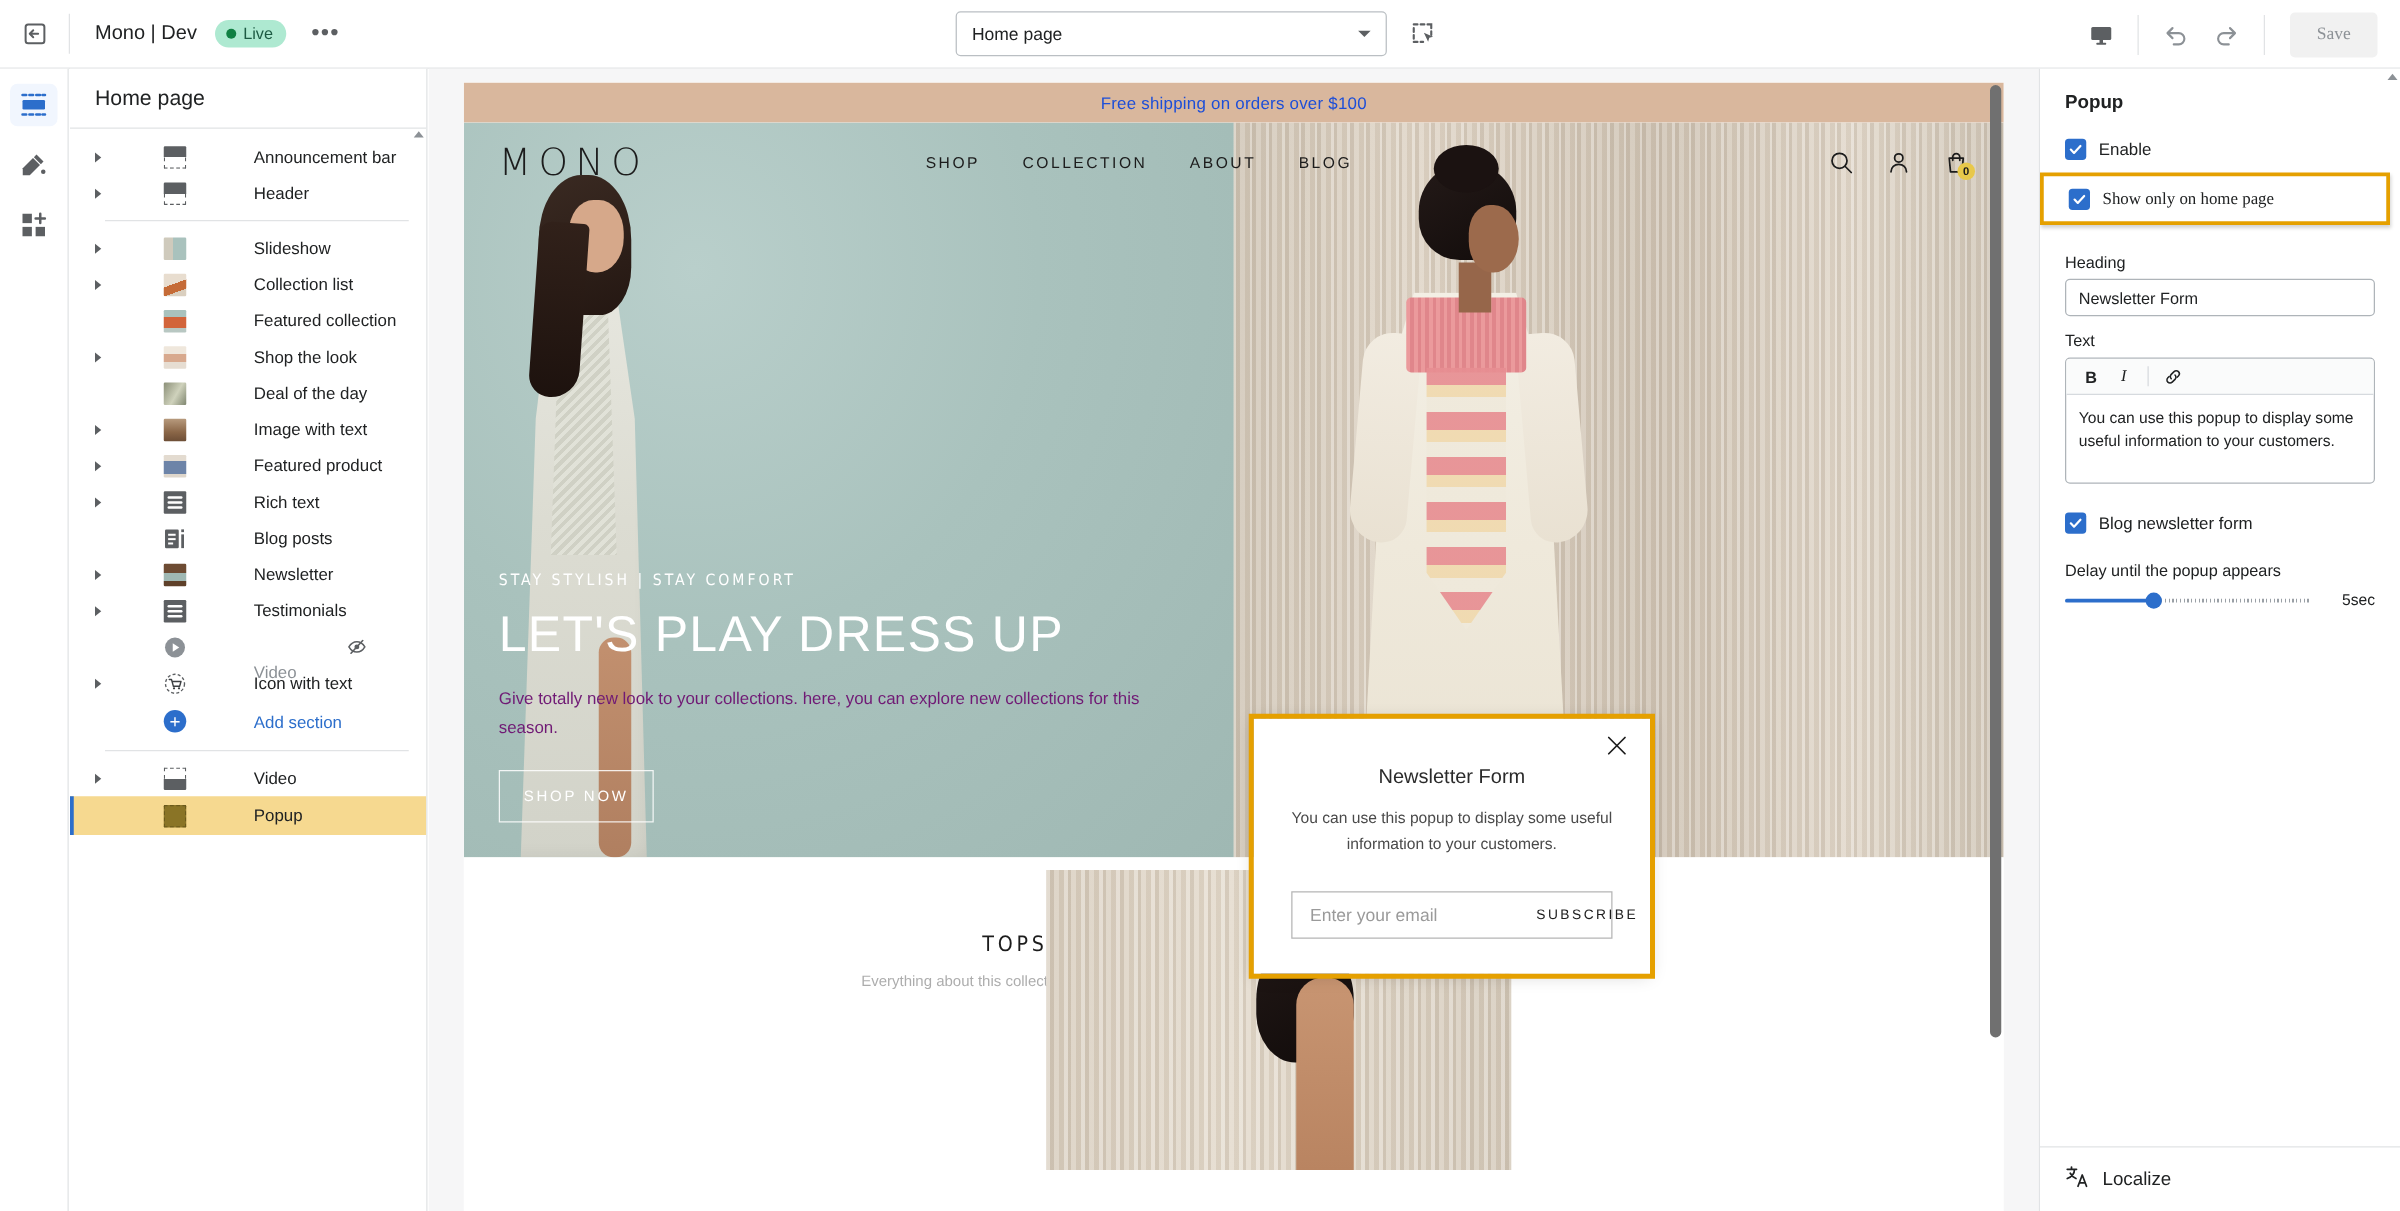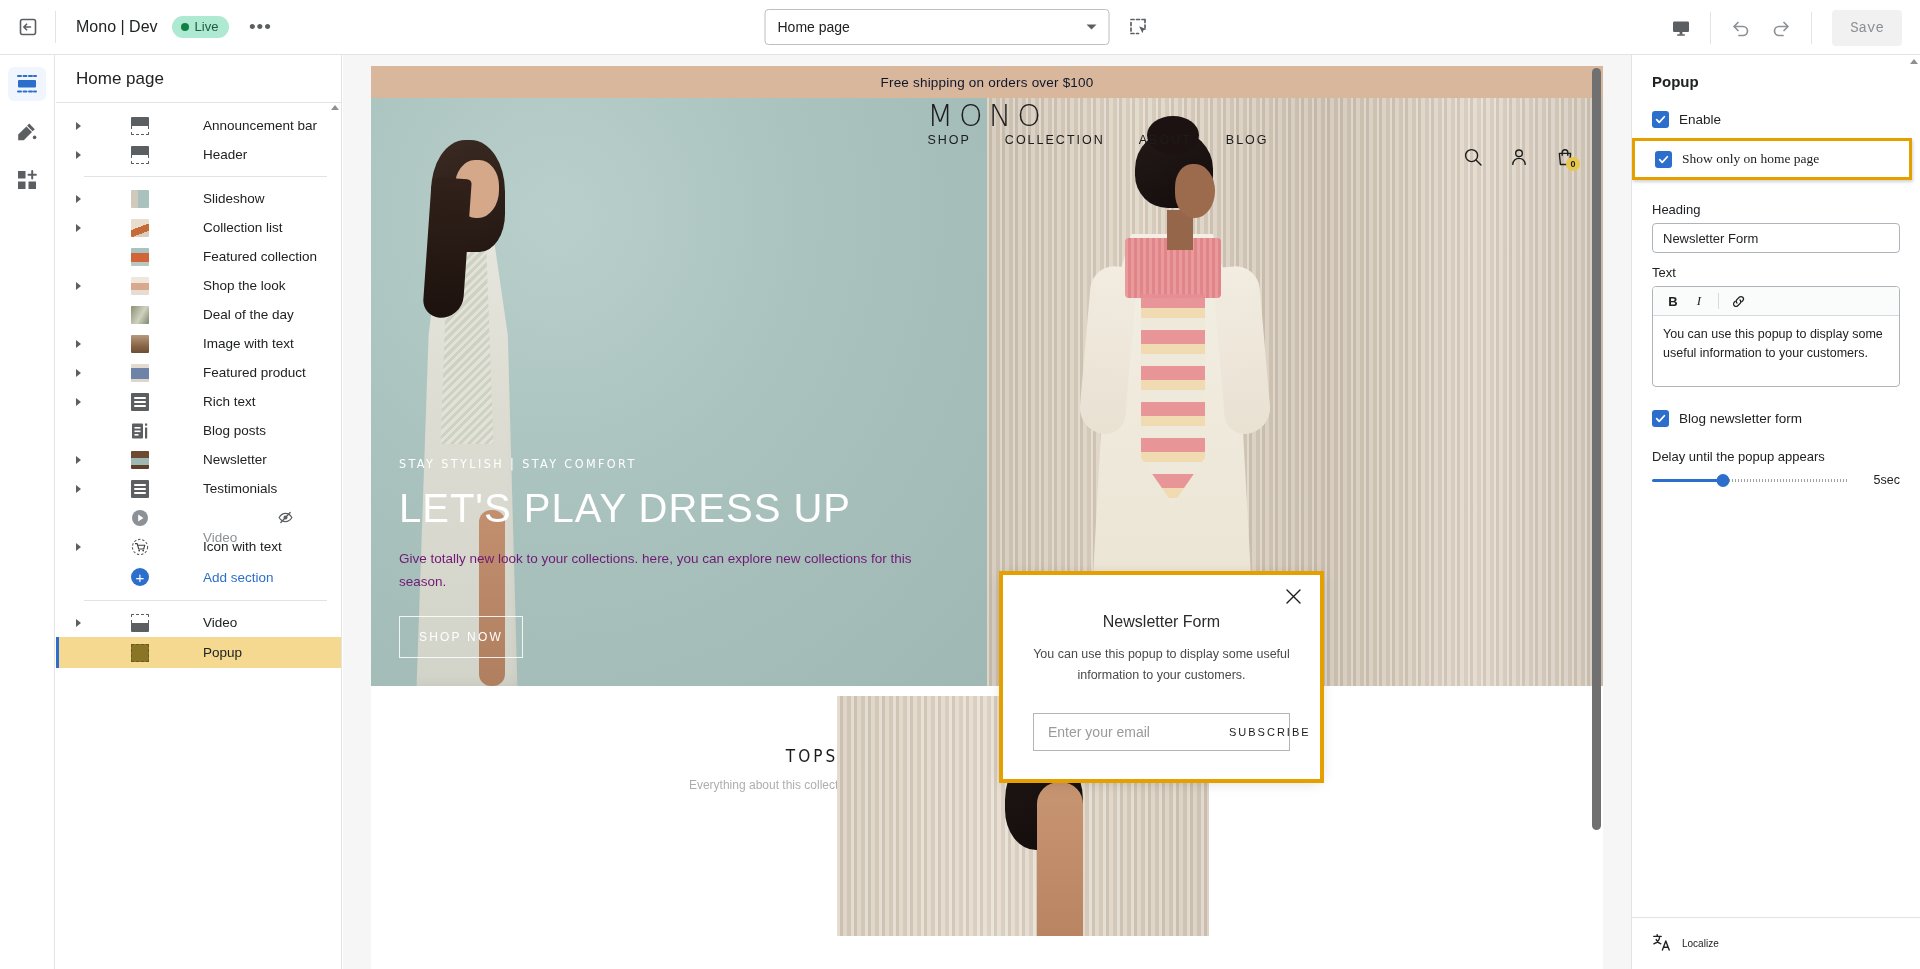--- a/index.html
+++ b/index.html
@@ -58,21 +58,21 @@
     position: absolute; right: 0; top: 0; height: 55px; display:flex; align-items:center;
   }
   .tb-icon {
     width: 42px; height: 34px; display:flex; align-items:center; justify-content:center;
     cursor: pointer; border-radius: 4px; color: #5c5f62;
   }
   .tb-sep { width:1px; height:32px; background:#e1e3e5; margin: 0 8px; }
   .save-btn {
     margin: 0 18px 0 12px; height: 36px; min-width: 70px; padding: 0 16px;
     background: #f1f1f1; color: #8c9196; border: none; border-radius: 4px;
-    font-size: 14px; font-family: Liberation Mono, monospace; display:flex; align-items:center;
+    font-size: 14px; font-family: Liberation Serif, serif; display:flex; align-items:center;
     justify-content:center; cursor: default;
   }
 
   
   .rail {
     position: absolute; top: 55px; left: 0; width: 55px; height: 914px;
     background: #ffffff; border-right: 1px solid #e1e3e5;
     display: flex; flex-direction: column; align-items: center; padding-top: 12px; gap: 14px;
   }
   .rail-btn {
@@ -151,21 +151,21 @@
   }
   .preview {
     position: relative; width: 1232px; height: 903px; background: #fff; overflow: hidden;
   }
   .pv-scrollbar {
     position: absolute; right: 2px; top: 2px; width: 9px; height: 762px;
     background: #707070; border-radius: 5px; z-index: 60;
   }
 
   .announce {
-    height: 32px; background: #d9b79d; color:#0f172a; display:flex; align-items:center;
+    height: 32px; background: #d9b79d; color:#1d4ed8; display:flex; align-items:center;
     justify-content:center; font-size: 13.5px; letter-spacing: .2px;
   }
   .hero {
     position: relative; height: 588px; overflow: hidden;
   }
   
   .hero-bg { position:absolute; inset:0; display:flex; }
   .hero-bg .sage {
     width: 50%;
     background:
@@ -248,21 +248,21 @@
   }
   .mr-arm-r {
     position:absolute; right: 8px; top: 140px; width: 46px; height: 168px;
     background: linear-gradient(180deg,#f2ece1,#e9e1d2); border-radius: 10px 24px 26px 20px;
     transform: rotate(-5deg);
   }
 
   
   .store-head {
     position: absolute; top: 0; left: 0; right: 0; height: 64px;
-    display: flex; align-items: center; padding: 0 28px; z-index: 20; flex-direction: column;
+    display: flex; align-items: center; padding: 0 28px; z-index: 20;
   }
   .brand {
     font-family: "DejaVu Sans", sans-serif; font-size: 30px; letter-spacing: 6px;
     color: #1c1c1c; font-weight: 300;
   }
   .nav { display:flex; gap: 34px; margin-left: 222px; }
   .nav a {
     font-size: 12.5px; letter-spacing: 2px; color:#1c1c1c; text-decoration:none;
     font-family: "Liberation Sans", sans-serif;
   }
@@ -399,21 +399,21 @@
   }
   .st-thumb {
     position:absolute; left: 36%; top: 2px; width: 13px; height: 13px; border-radius:50%;
     background:#2c6ecb; transform: translateX(-50%); cursor: pointer;
   }
   .slider-val { font-size: 12.5px; color:#202223; min-width: 32px; text-align:right; }
   .rp-footer {
     position: absolute; bottom: 0; left: 0; right: 0; height: 52px; border-top: 1px solid #e1e3e5;
     display:flex; align-items:center; gap: 10px; padding: 0 20px; background:#fff;
   }
-  .rp-footer span.lbl { font-size: 10px; color:#202223; }
+  .rp-footer span.lbl { font-size: 15px; color:#202223; }
   .rp-sb {
     position:absolute; right: 2px; top: 4px; width: 8px; height: 10px;
   }
   .arrow-up-tiny {
     width:0;height:0;border-left:4px solid transparent;border-right:4px solid transparent;
     border-bottom:5px solid #8c9196;
   }
 </style>
 </head>
 <body>

